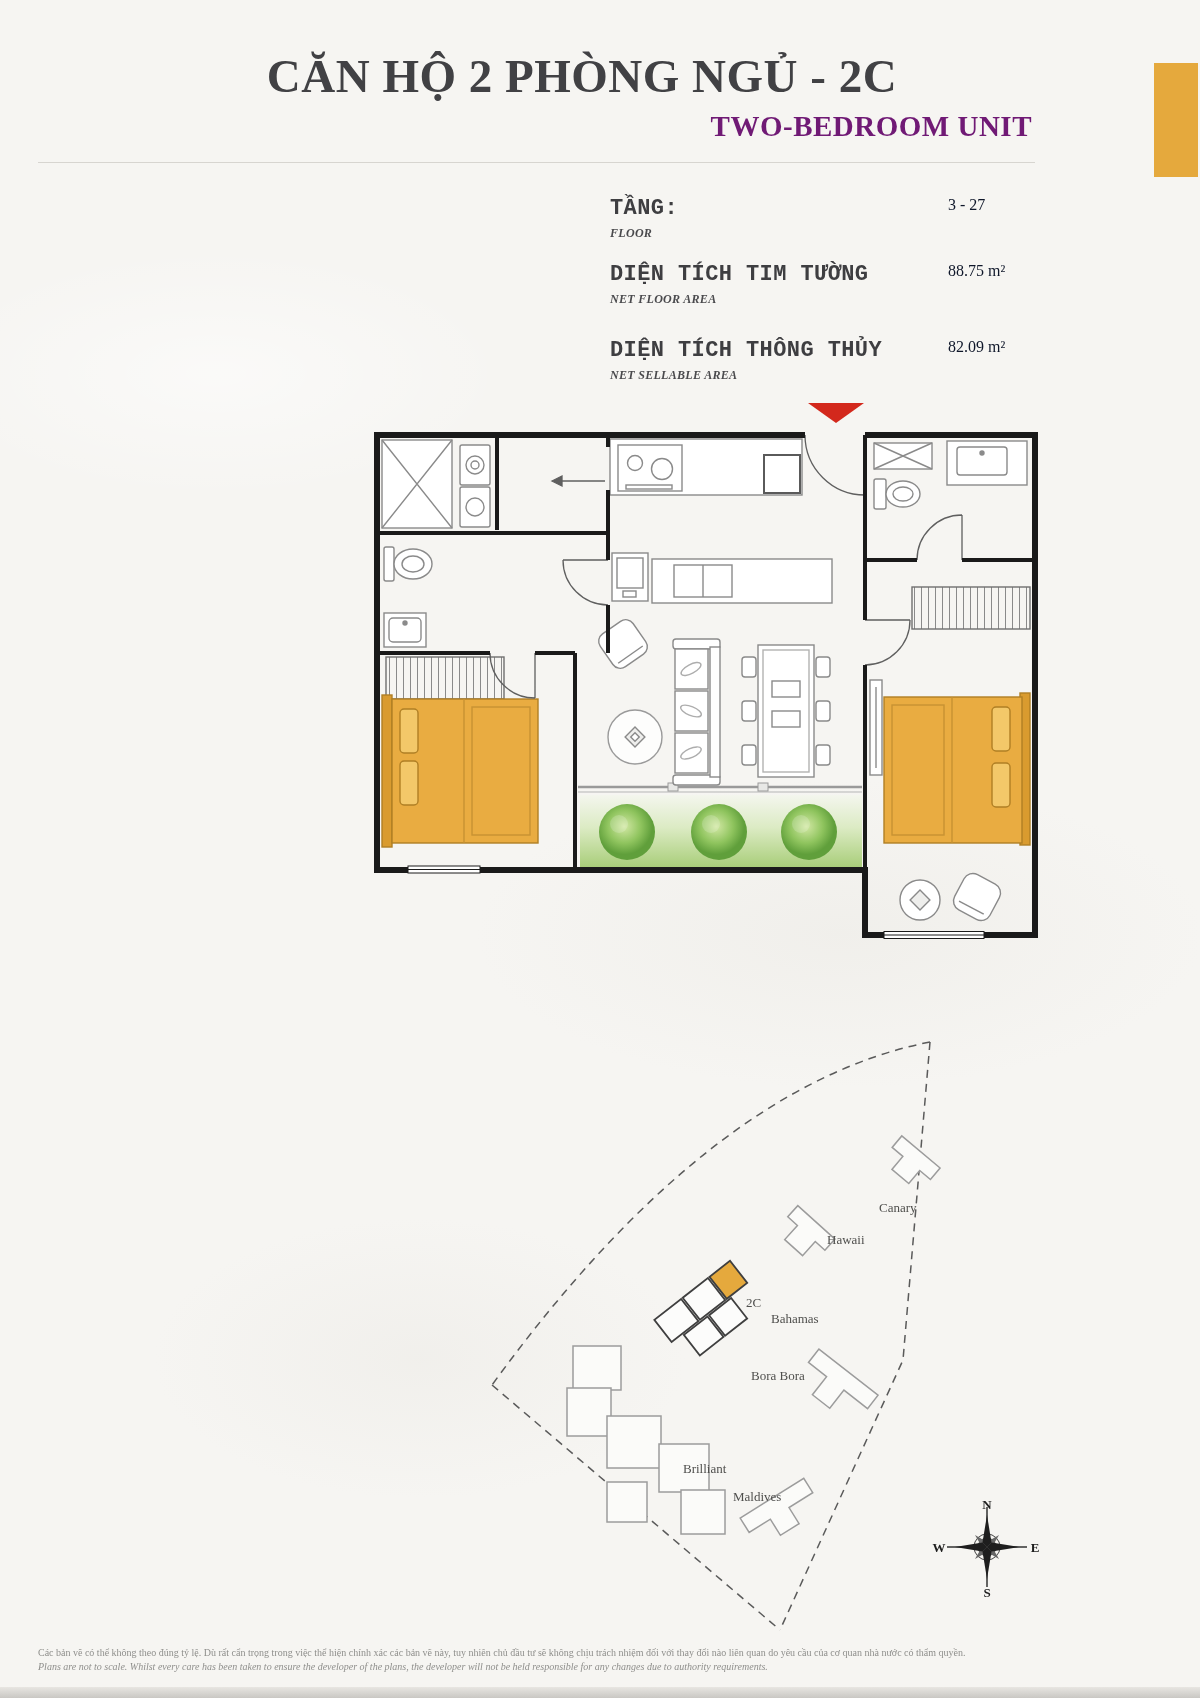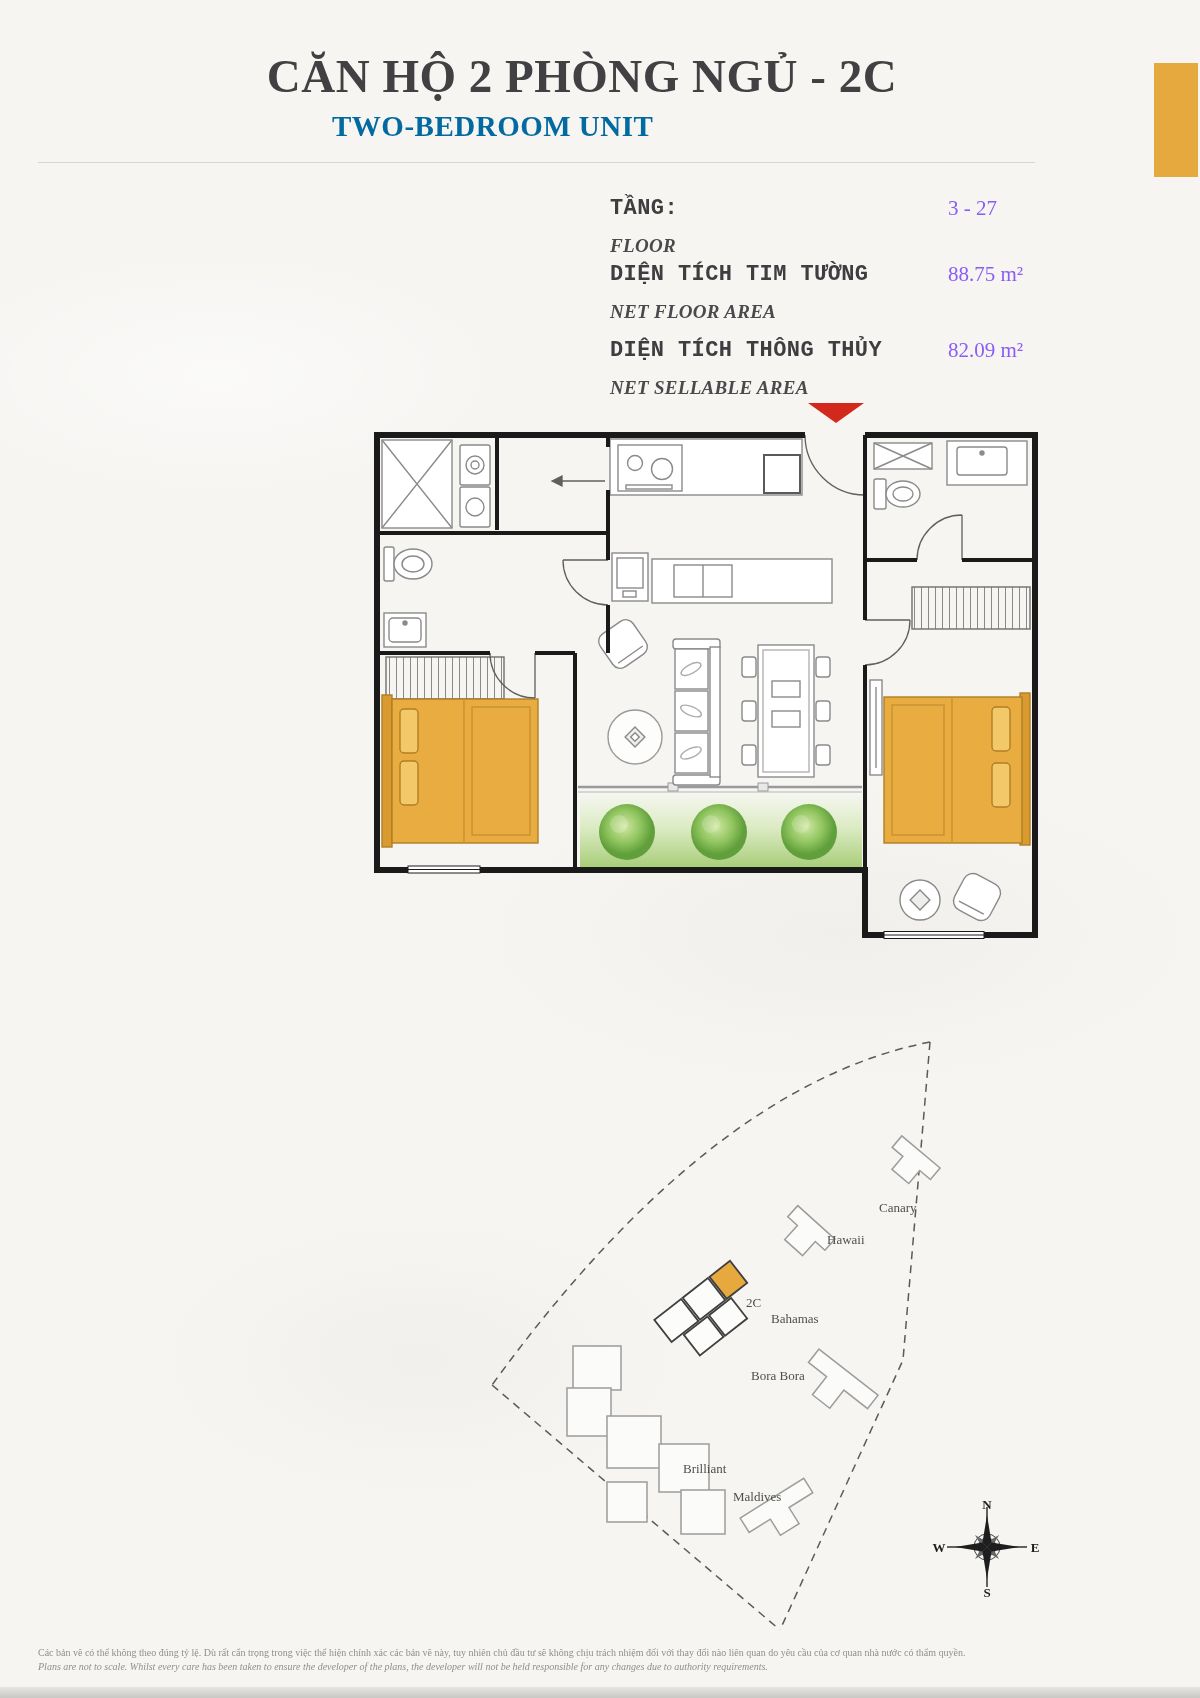--- a/index.html
+++ b/index.html
@@ -13,29 +13,29 @@
     background:
       radial-gradient(420px 180px at 18% 22%, rgba(255,255,255,.5), rgba(255,255,255,0) 70%),
       radial-gradient(520px 220px at 70% 55%, rgba(230,228,222,.35), rgba(255,255,255,0) 70%),
       radial-gradient(380px 200px at 35% 80%, rgba(233,231,226,.4), rgba(255,255,255,0) 70%);
   }
   .title-vi{
     position:absolute;top:52px;right:168px;width:900px;text-align:center;
     font-size:47px;font-weight:bold;color:#414144;letter-spacing:.5px;line-height:1.05;
   }
   .title-en{
-    position:absolute;top:110px;right:168px;width:700px;text-align:left;
-    font-size:29px;font-weight:bold;color:#0369a1;letter-spacing:.5px;
+    position:absolute;top:110px;right:168px;width:700px;text-align:right;
+    font-size:29px;font-weight:bold;color:#701a75;letter-spacing:.5px;
   }
   .accent-block{position:absolute;top:63px;right:2px;width:44px;height:114px;background:#E5A93D;}
   .divider{position:absolute;top:162px;left:38px;width:997px;height:1px;background:#d7d5d0;}
   .spec-row{position:absolute;left:610px;width:520px;}
   .spec-label-vi{font-size:22px;font-weight:bold;color:#3e3e41;letter-spacing:.4px;font-family:Liberation Mono, monospace;}
-  .spec-label-en{font-size:19px;font-style:italic;font-weight:bold;color:#4a4a4d;margin-top:14px;letter-spacing:.3px;}
-  .spec-value{position:absolute;left:338px;top:0;font-size:21px;color:#8b5cf6;}
+  .spec-label-en{font-size:12px;font-style:italic;font-weight:bold;color:#4a4a4d;margin-top:5px;letter-spacing:.3px;}
+  .spec-value{position:absolute;left:338px;top:0;font-size:16px;color:#0f172a;}
   .plan-svg{position:absolute;left:372px;top:395px;}
   .site-svg{position:absolute;left:455px;top:1030px;}
   .footer-note{position:absolute;left:38px;width:1130px;color:#8f8f8c;font-size:10px;line-height:13px;font-family:"Liberation Serif",serif;}
   .footer-vi{top:1646px;}
   .footer-en{top:1660px;font-style:italic;}
   .bottom-strip{position:absolute;left:0;bottom:0;width:1200px;height:11px;
     background:linear-gradient(#e8e6e2,#c9c7c3);}
 </style>
 </head>
 <body>

